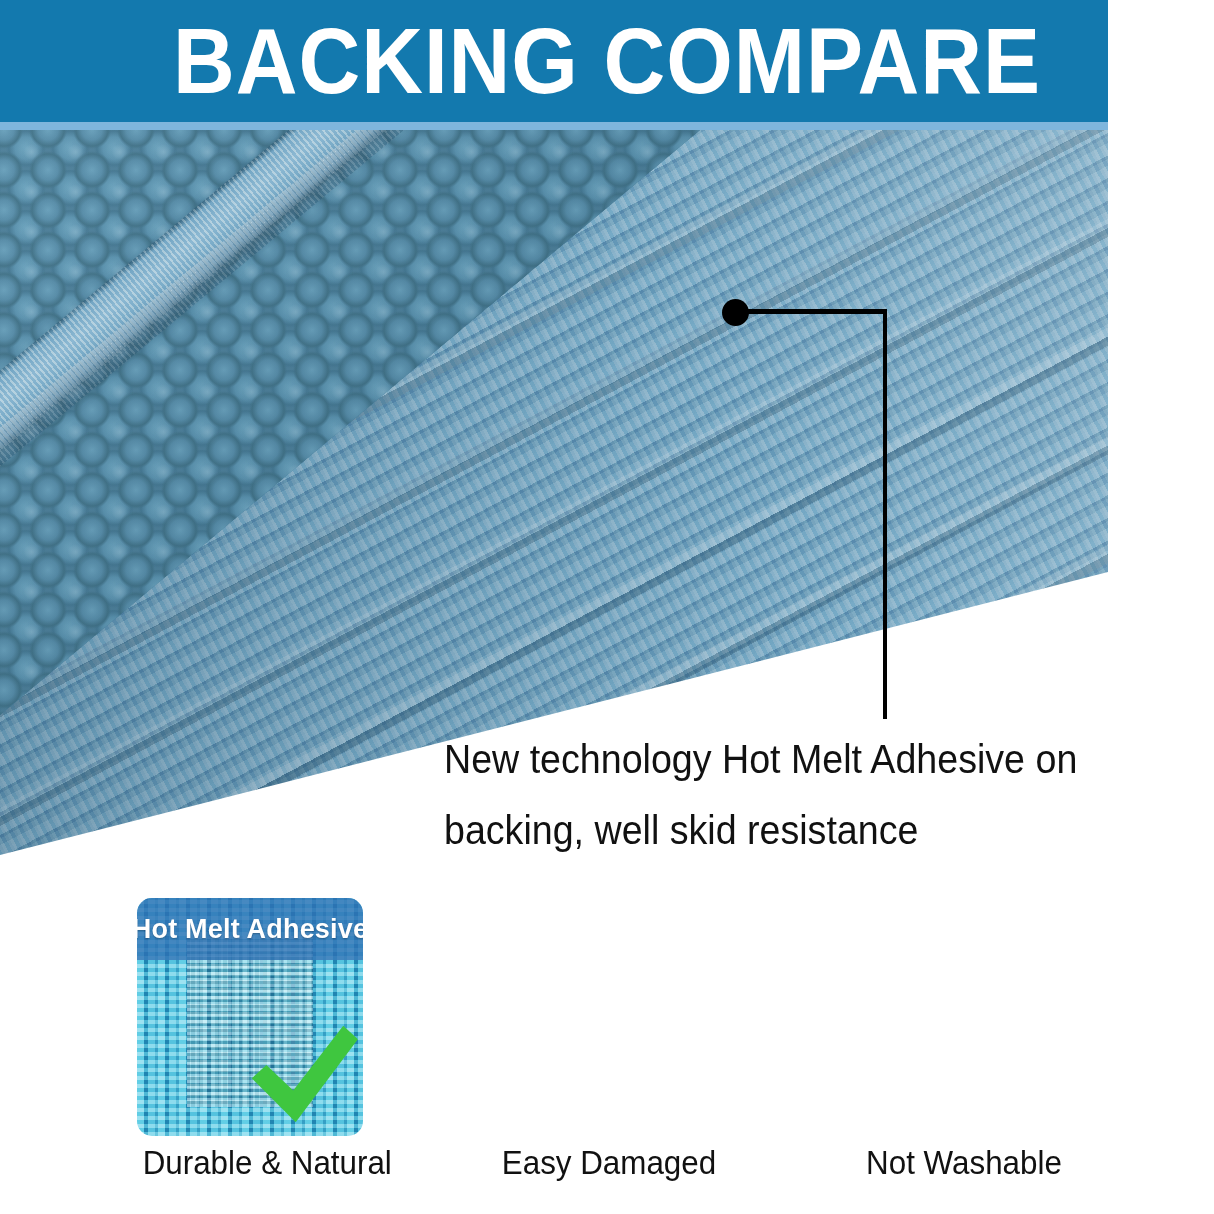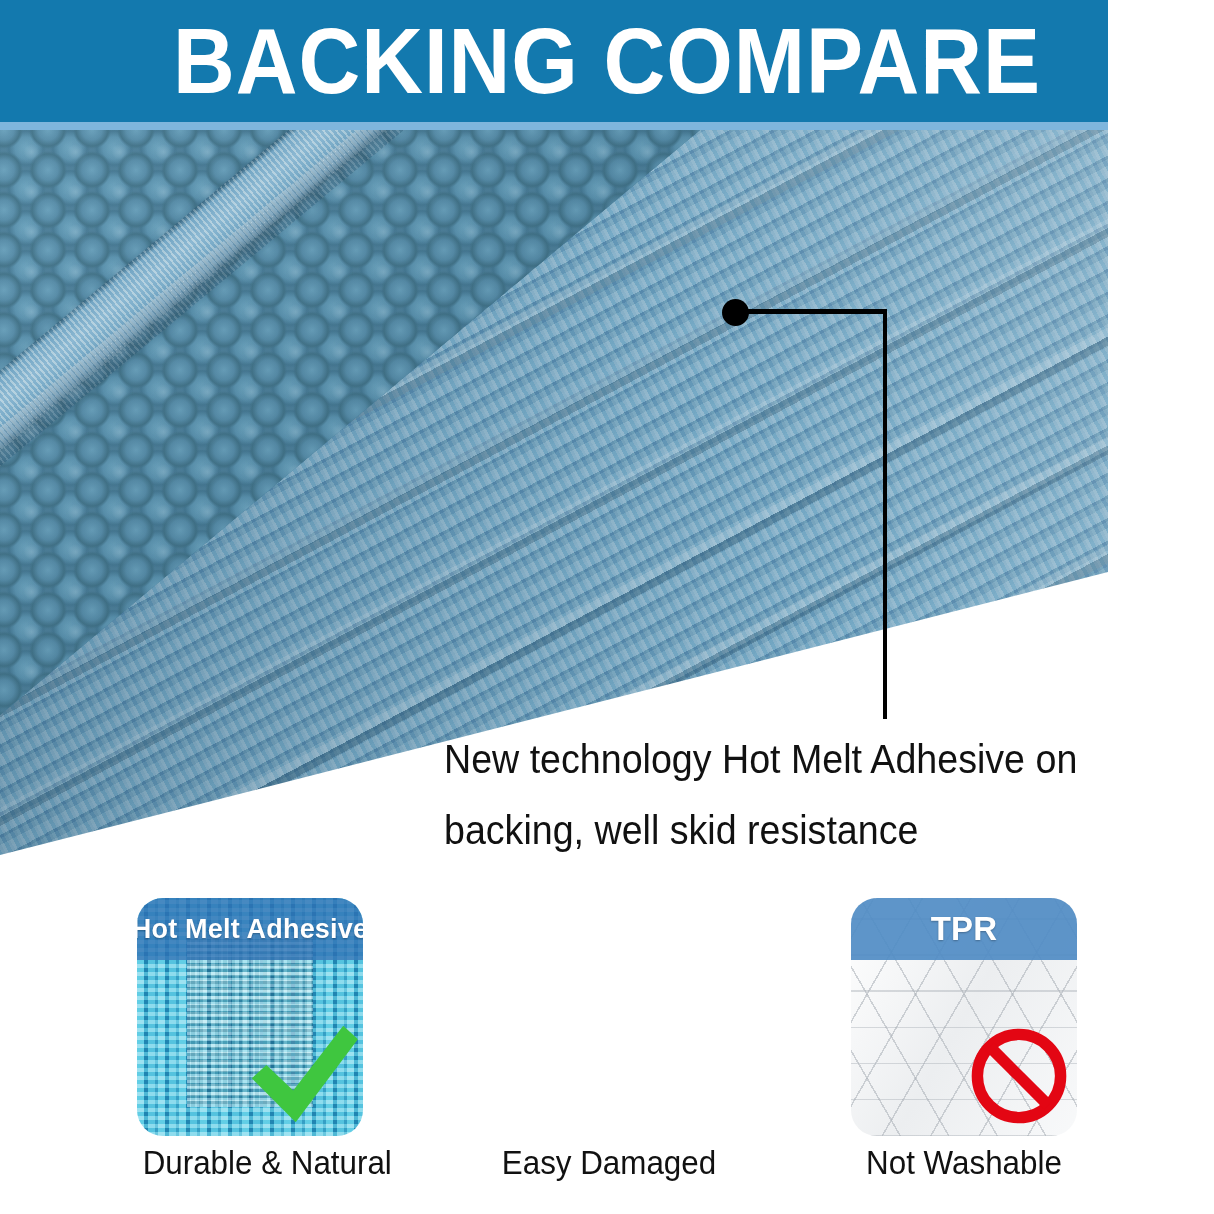--- a/index.html
+++ b/index.html
@@ -254,21 +254,21 @@
     left: 0;
     top: 898px;
     width: 1214px;
     height: 240px;
   }
   .card {
     position: absolute;
     top: 0;
     width: 226px;
     height: 238px;
-    border-radius: 26px;
+    border-radius: 15px;
     overflow: hidden;
     background: #ffffff;
   }
   .card.c1 { left: 137px; }
   .card.c2 { left: 496px; }
   .card.c3 { left: 851px; }
 
   .card-texture {
     position: absolute;
     inset: 0;
@@ -426,24 +426,16 @@
       </div>
       <div class="card-header">Hot Melt Adhesive</div>
       <svg class="badge check" viewBox="0 0 100 100">
         <path d="M8 56 L20 45 L42 66 L83 13 L95 24 L44 92 Z" fill="#3FC63F"></path>
       </svg>
     </div>
     <div class="card-label l1">Durable &amp; Natural</div>
 
     <div class="card-label l2">Easy Damaged</div>
 
-    <div class="card c3">
-      <div class="card-texture tex-tpr"></div>
-      <div class="card-header">TPR</div>
-      <svg class="badge" viewBox="0 0 100 100">
-        <circle cx="50" cy="50" r="40" fill="none" stroke="#E30613" stroke-width="11"></circle>
-        <line x1="22" y1="22" x2="78" y2="78" stroke="#E30613" stroke-width="11" stroke-linecap="butt"></line>
-      </svg>
-    </div>
     <div class="card-label l3">Not Washable</div>
 
   </div>
 </div>
 
 </body></html>

